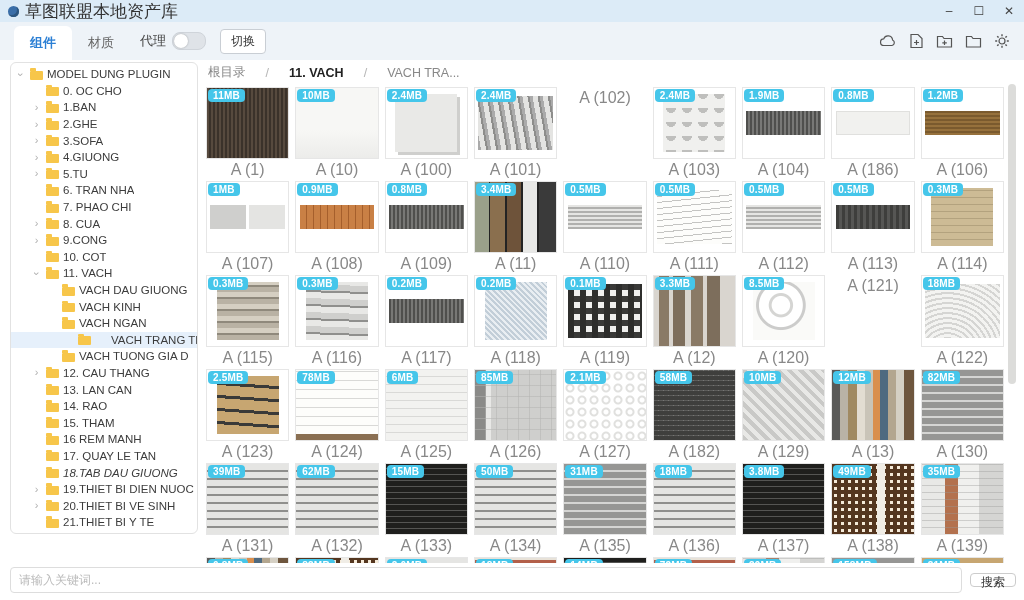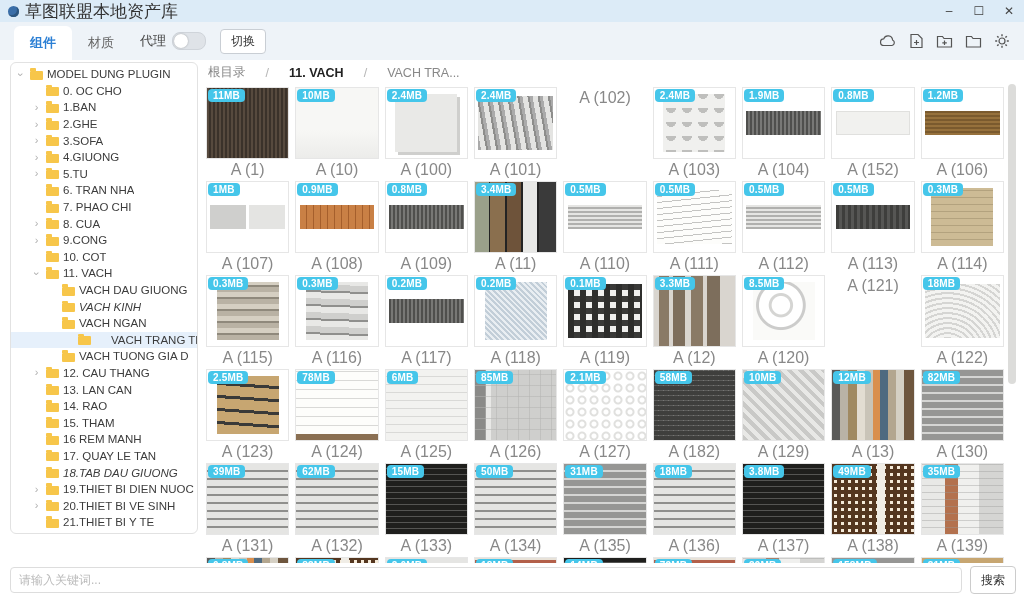--- a/index.html
+++ b/index.html
@@ -58,21 +58,21 @@
   .cell-label{text-align:center;font-size:16px;color:#888;padding-top:2px;height:14px;}
 
   .scrollbar{position:absolute;right:0;top:22px;width:8px;height:300px;border-radius:4px;background:#dcdcda;}
 
   
   .searchbar{position:absolute;left:0;right:0;bottom:0;height:32px;display:flex;align-items:center;
     padding:0 8px 4px 10px;gap:8px;background:#fff;}
   .search-input{flex:1;height:24px;border:1px solid #ddd;border-radius:4px;font-size:12px;padding:0 8px;
     color:#333;font-family:inherit;}
   .search-input::placeholder{color:#bbb;}
-  .search-btn{height:28px;padding:0 10px;font-size:12px;background:#fff;border:1px solid #ccc;border-radius:4px;color:#333;}
+  .search-btn{height:14px;padding:0 10px;font-size:12px;background:#fff;border:1px solid #ccc;border-radius:4px;color:#333;}
 
   
   .tx-woodslats{background:repeating-linear-gradient(90deg,#574a3e 0 2px,#3b322a 2px 4px);}
   .tx-whiteroom{background:linear-gradient(180deg,#f7f7f5 0 60%,#ececea),linear-gradient(90deg,#e5e5e3 0 20%,#0000 20%);}
   .tx-panel{background:#e9e9e7;box-shadow:3px 3px 0 #cfcfcd;}
   .tx-wavymetal{background:repeating-linear-gradient(80deg,#aaa 0 3px,#e4e4e2 3px 8px,#8d8d8b 8px 10px);}
   .tx-wovengray{background:repeating-linear-gradient(45deg,#9a9a98 0 3px,#dcdcda 3px 6px);}
   .tx-scallop{background:radial-gradient(circle at 50% 0,#bfbfbd 30%,#0000 32%) 0 0/16px 14px repeat,#f0f0ee;}
   .tx-meshdark{background:repeating-linear-gradient(90deg,#4f4f4d 0 2px,#787876 2px 4px);}
   .tx-whitestrip{background:#f1f1ef;border:1px solid #e0e0de;}
@@ -229,21 +229,21 @@
         <div class="tree-row" style="padding-left: 20px;">
           <span class="chev down">›</span>
           <span class="folder"></span>
           <span class="tree-label">11. VACH</span>
         </div>
         <div class="tree-row" style="padding-left: 36px;">
           <span class="chev"></span>
           <span class="folder"></span>
           <span class="tree-label">VACH DAU GIUONG</span>
         </div>
-        <div class="tree-row" style="padding-left: 36px; font-style: italic;">
+        <div class="tree-row" style="padding-left: 36px;">
           <span class="chev"></span>
           <span class="folder"></span>
           <span class="tree-label">VACH KINH</span>
         </div>
         <div class="tree-row" style="padding-left: 36px;">
           <span class="chev"></span>
           <span class="folder"></span>
           <span class="tree-label">VACH NGAN</span>
         </div>
         <div class="tree-row sel" style="padding-left: 36px; gap: 20px;">
@@ -361,21 +361,21 @@
                 <div class="ink tx-meshdark strip"></div>
                 <span class="badge">1.9MB</span>
               </div>
               <div class="cell-label">A (104)</div>
             </div>
             <div class="cell">
               <div class="thumb">
                 <div class="ink tx-whitestrip strip"></div>
                 <span class="badge">0.8MB</span>
               </div>
-              <div class="cell-label">A (152)</div>
+              <div class="cell-label">A (186)</div>
             </div>
             <div class="cell">
               <div class="thumb">
                 <div class="ink tx-brownweave strip"></div>
                 <span class="badge">1.2MB</span>
               </div>
               <div class="cell-label">A (106)</div>
             </div>
             <div class="cell">
               <div class="thumb">

